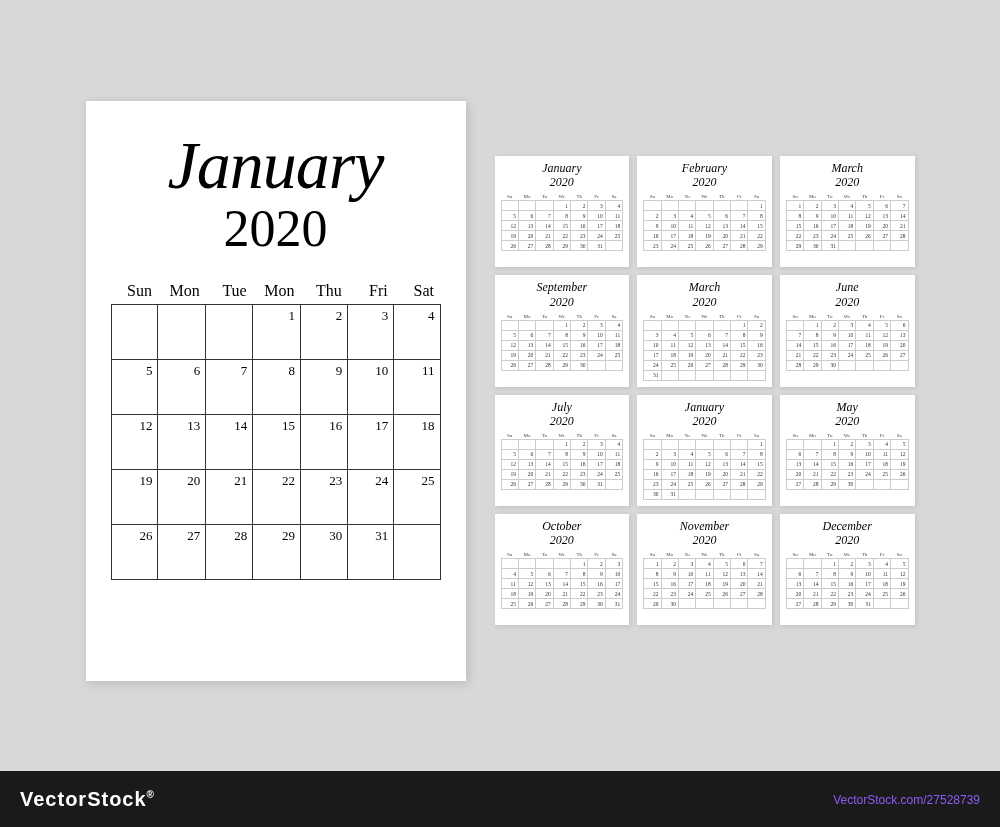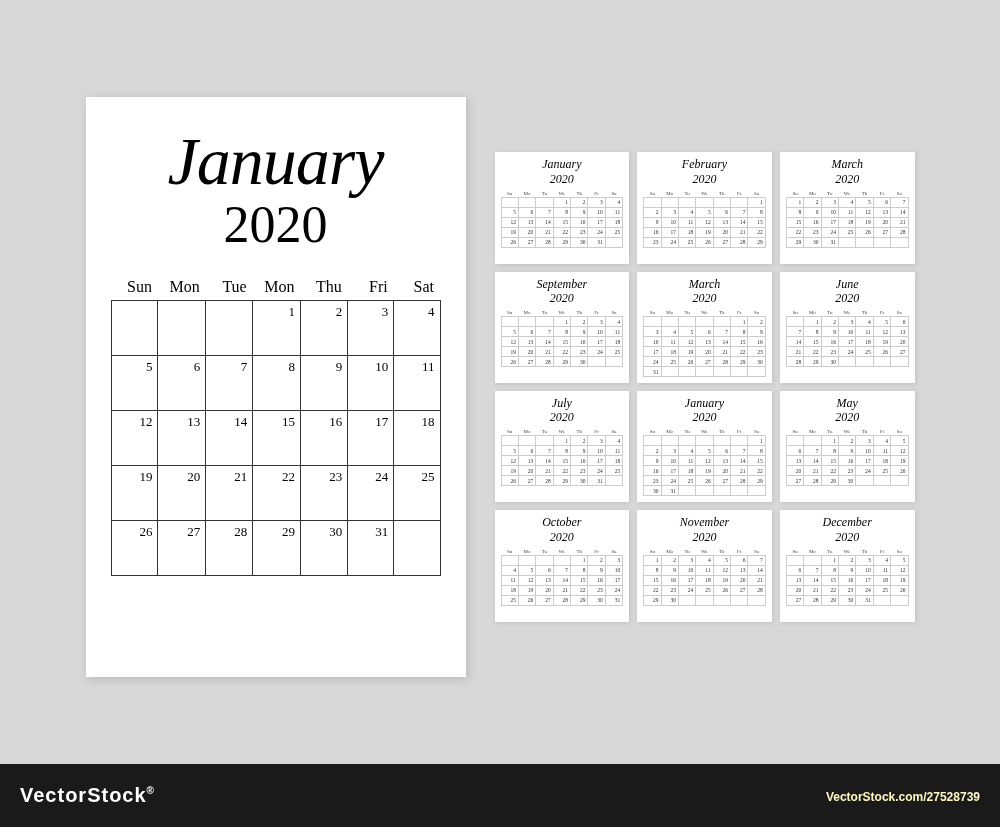--- a/index.html
+++ b/index.html
@@ -138,21 +138,21 @@
       color: #333;
     }
 
     .sm-grid td.empty-sm {
       background: white;
     }
 
     
     .footer-bar {
       background: #1a1a1a;
-      height: 63px;
+      height: 56px;
       display: flex;
       align-items: center;
       justify-content: space-between;
       padding: 0 20px;
       color: white;
     }
 
     .footer-bar .logo-text {
       font-size: 20px;
       font-weight: bold;
@@ -160,22 +160,21 @@
       letter-spacing: 1px;
     }
 
     .footer-bar .logo-text sup {
       font-size: 10px;
     }
 
     .footer-bar .url-text {
       font-size: 12px;
       font-family: Arial, sans-serif;
-      color: #fef9c3;
-      font-weight: bold;
+      color: #8b5cf6;
     }
   </style>
 </head>
 <body>
 
 <div class="main-content">
 
   <div class="large-calendar">
     <div class="month-title">January</div>
     <div class="year-title">2020</div>

